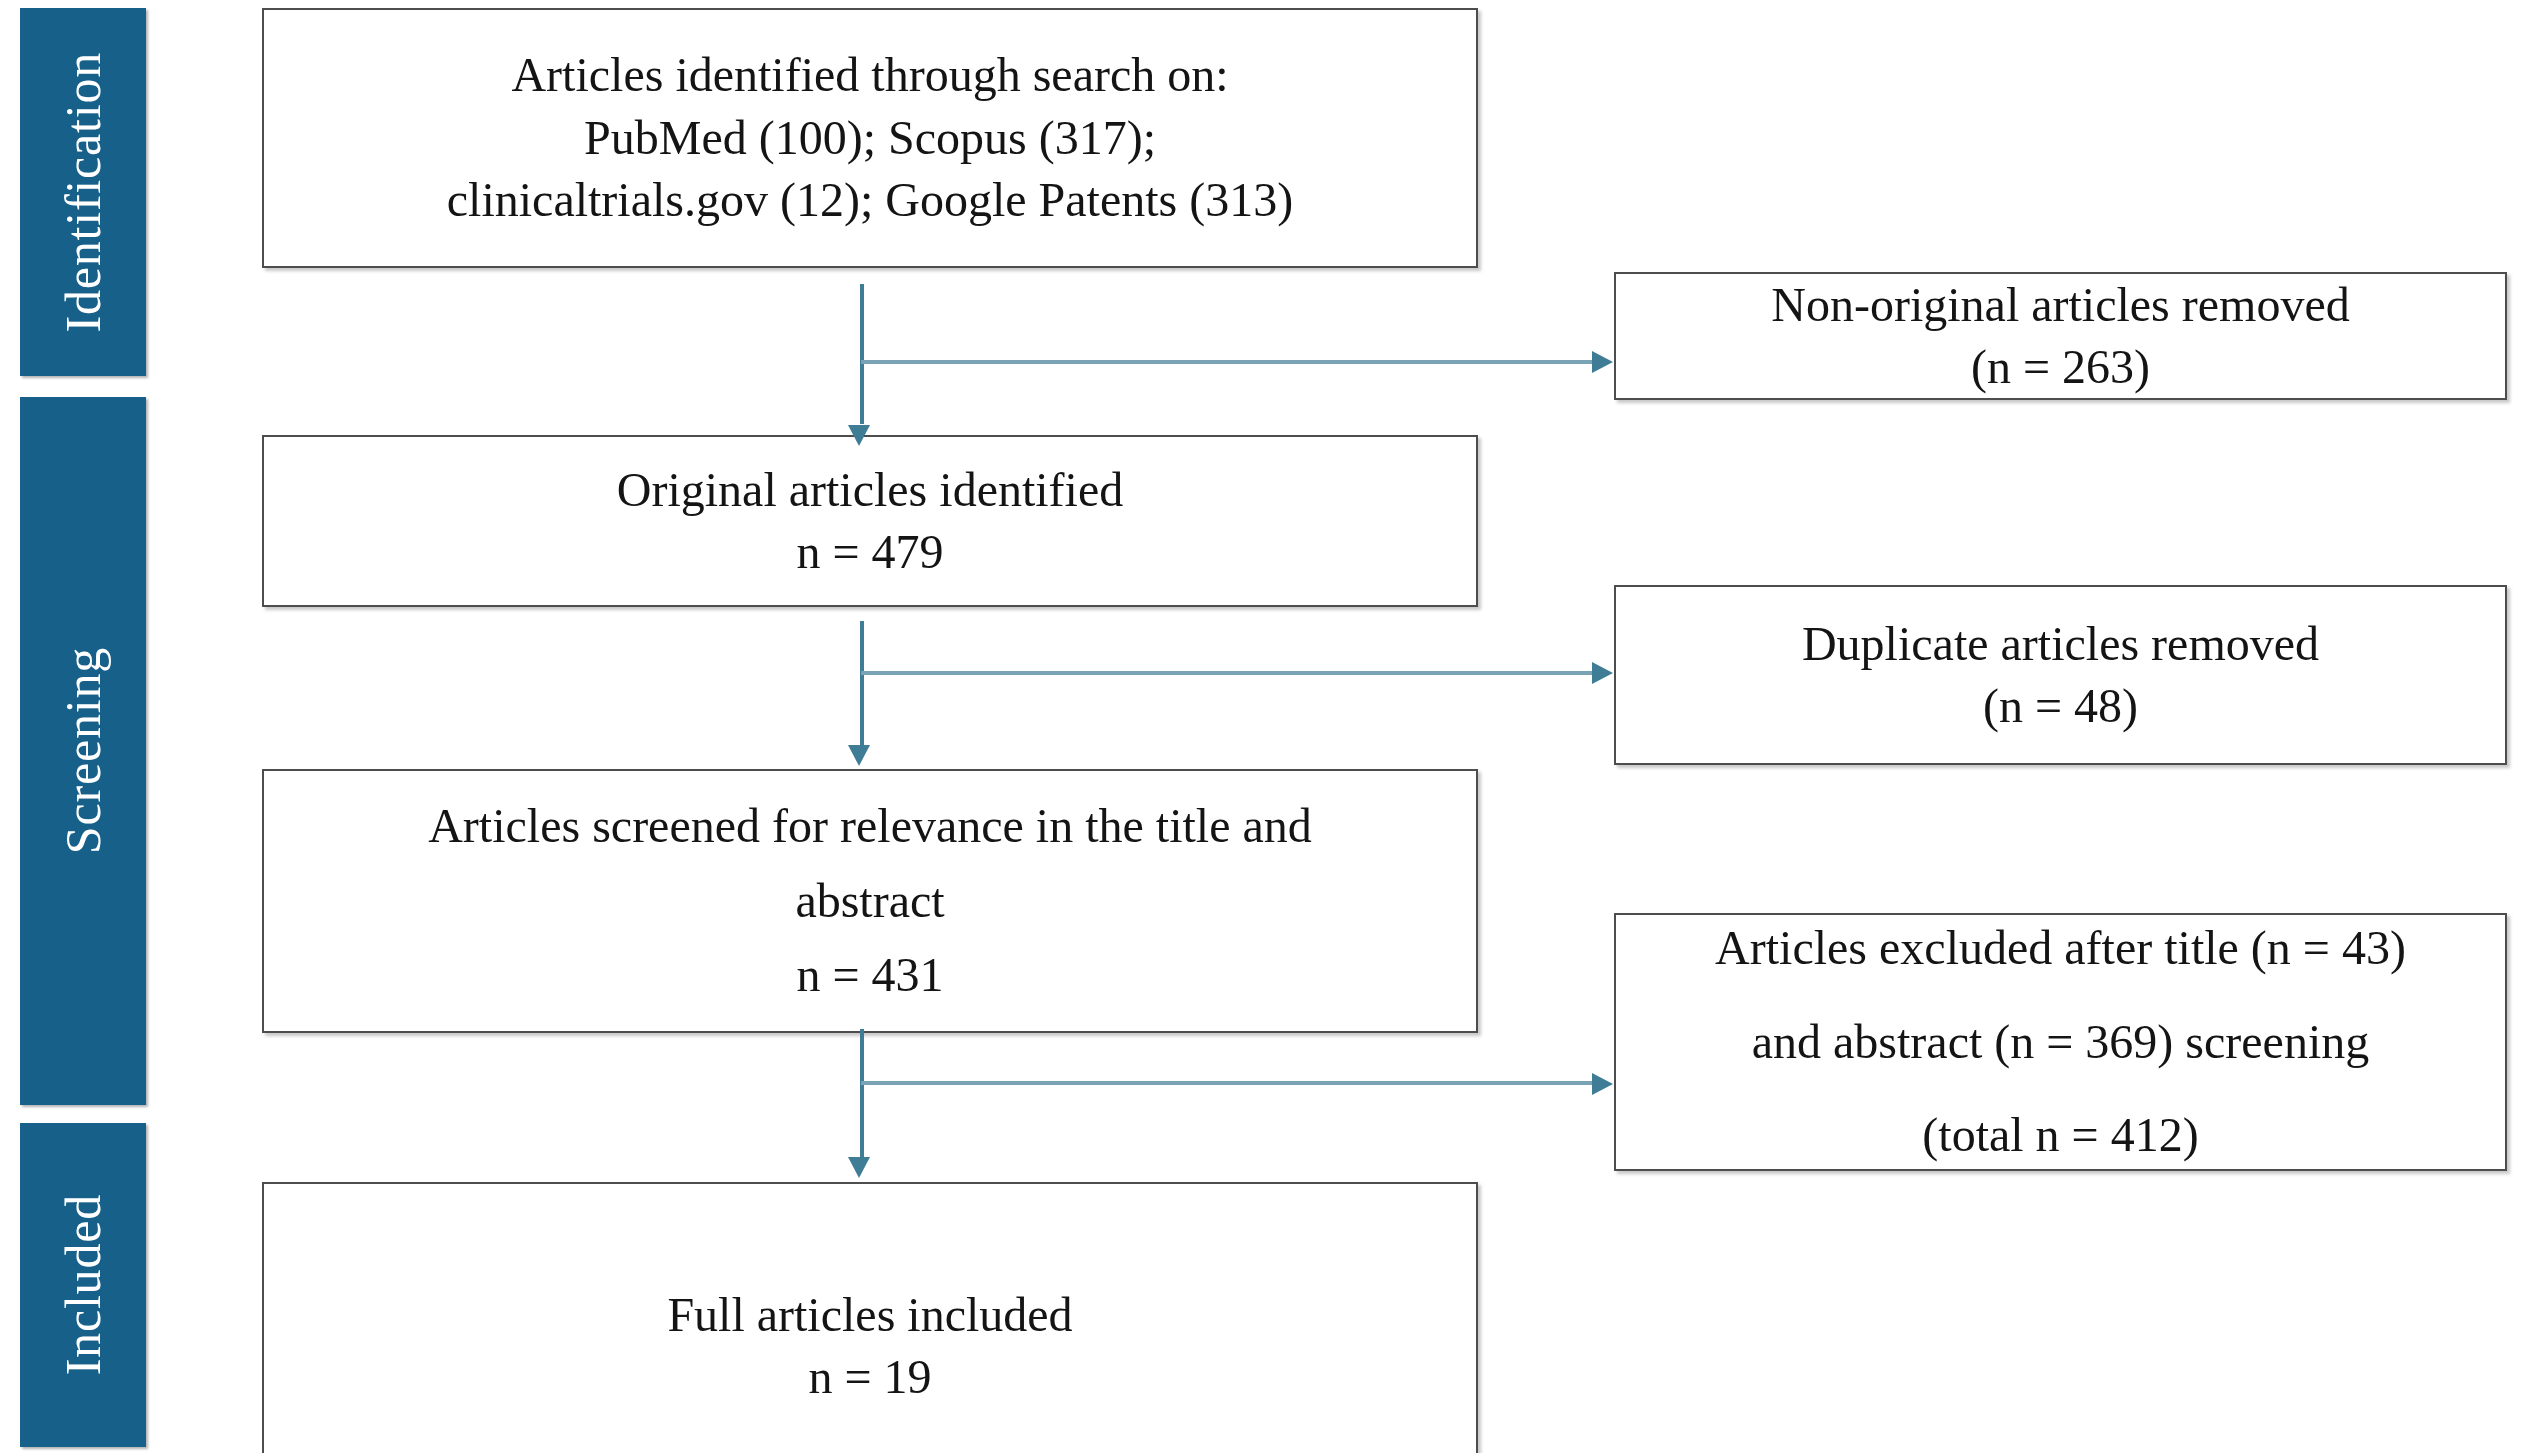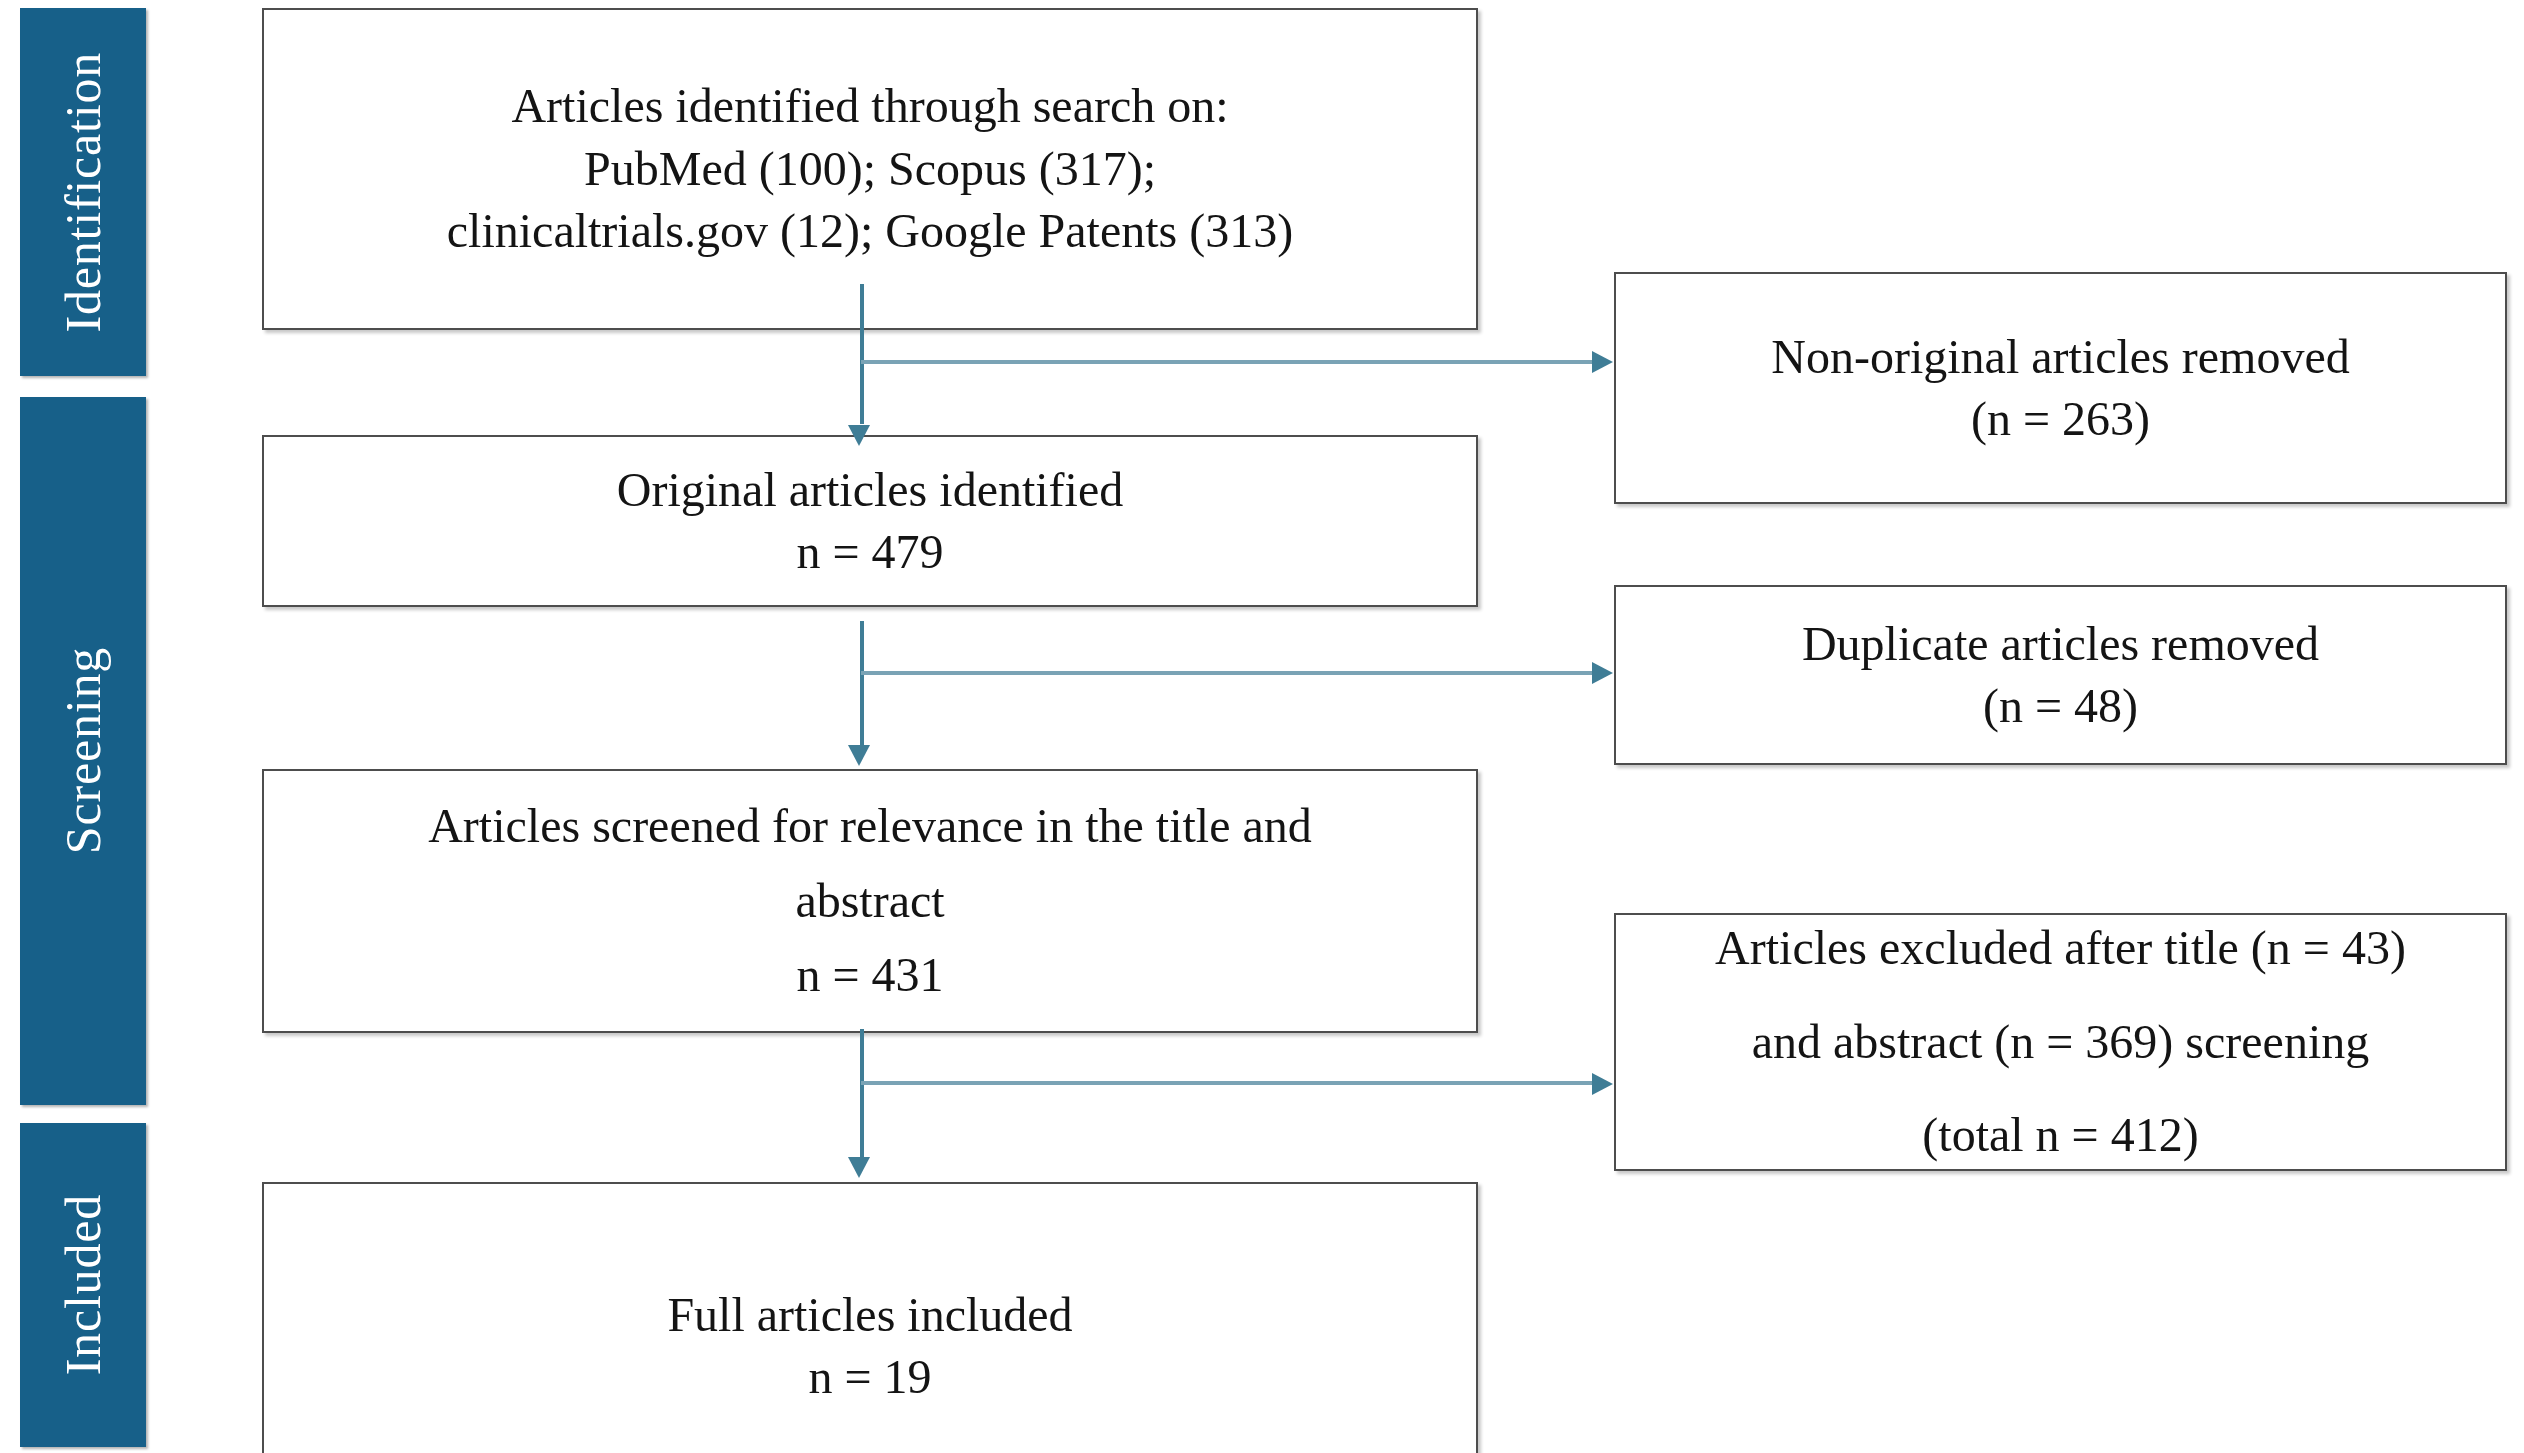--- a/index.html
+++ b/index.html
@@ -62,30 +62,30 @@
   .flow-box .line {
     font-size: 48px;
     line-height: 1.30;
     white-space: nowrap;
     font-family: "Liberation Serif", "DejaVu Serif", serif;
     color: #141414;
   }
 
   
   .main-box { left: 262px; width: 1216px; }
-  #box-identified   { top: 8px;   height: 322px; }
+  #box-identified   { top: 8px;   height: 260px; }
   #box-original     { top: 435px;  height: 172px; }
   #box-screened     { top: 769px;  height: 264px; }
   #box-included     { top: 1182px; height: 328px; }
 
   #box-screened .line { line-height: 1.55; }
 
   
   .side-box { left: 1614px; width: 893px; }
-  #box-nonoriginal { top: 272px;  height: 232px; }
+  #box-nonoriginal { top: 272px;  height: 128px; }
   #box-duplicate   { top: 585px;  height: 180px; }
   #box-excluded    { top: 913px; height: 258px; gap: 21px; }
 
   #box-excluded .line { line-height: 1.52; }
 
   
   .conn { position: absolute; }
 
   .v-line {
     position: absolute;

